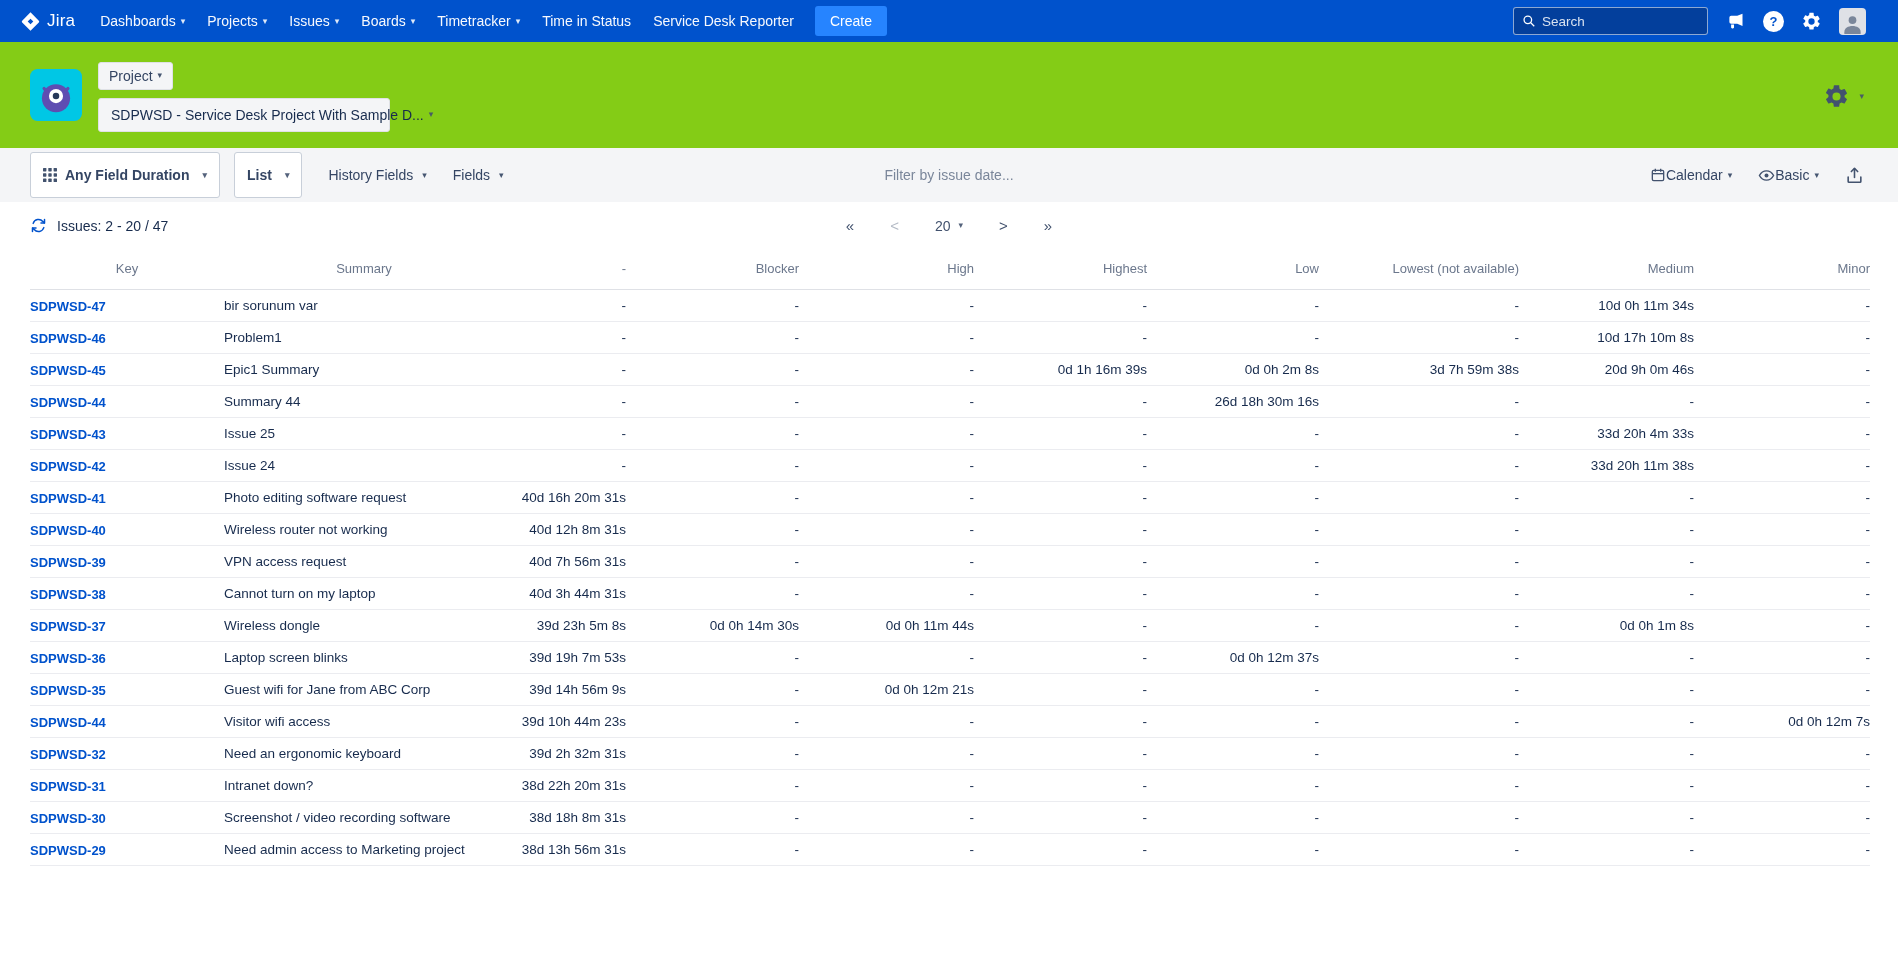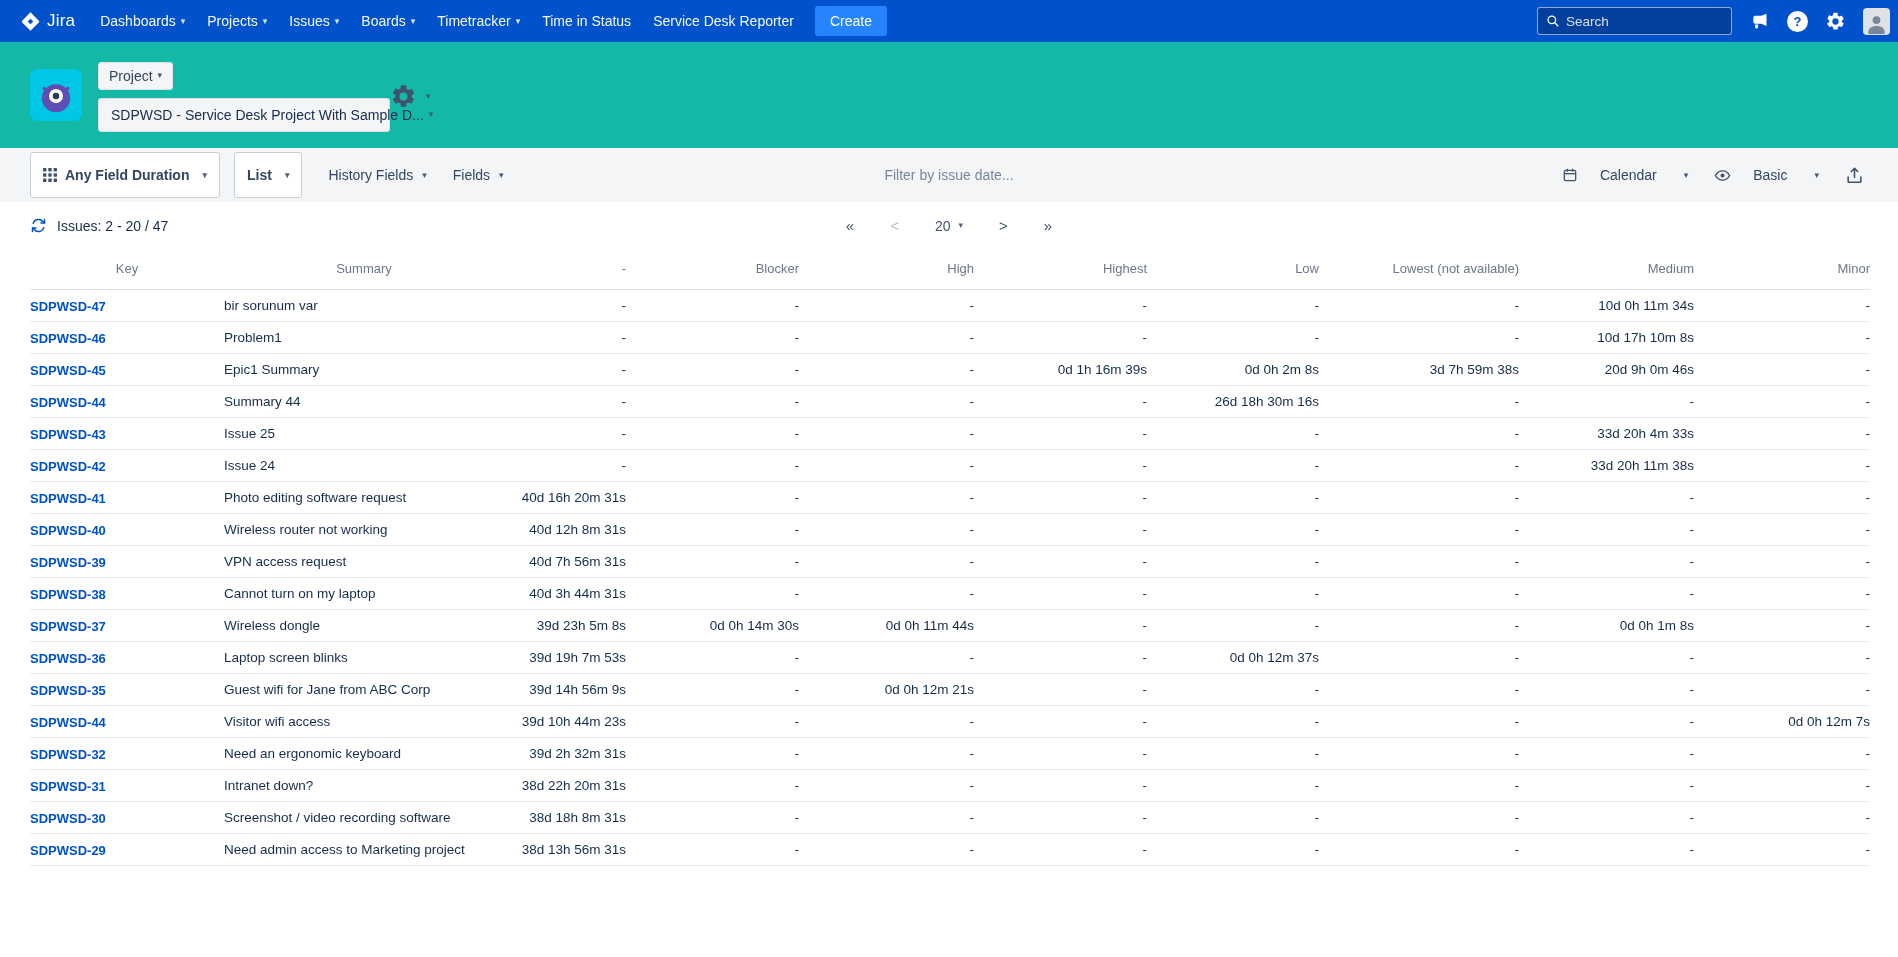--- a/index.html
+++ b/index.html
@@ -10,21 +10,21 @@
     color: #172B4D;
   }
   a { text-decoration: none; color: inherit; }
   .chev { font-size: 9px; line-height: 1; margin-left: 5px; opacity: .9; }
 
   
   .navbar {
     height: 42px;
     background: var(--navbar-bg, #0052CC);
     display: flex; align-items: center;
-    padding: 0 8px 0 20px;
+    padding: 0 32px 0 20px;
     color: #fff;
   }
   .nav-left { display: flex; align-items: center; flex: 1; min-width: 0; }
   .logo { display: flex; align-items: center; gap: 6px; margin-right: 14px; }
   .logo-text { font-size: 17px; font-weight: 500; letter-spacing: .2px; }
   .nav-menu { display: flex; align-items: flex-start; }
   .nav-item {
     display: flex; align-items: center;
     color: rgba(255,255,255,.97);
     font-size: 14px; padding: 0 11px; height: 42px;
@@ -55,23 +55,23 @@
     font-size: 13px; font-weight: 700;
     display: flex; align-items: center; justify-content: center;
   }
   .nav-avatar {
     width: 27px; height: 27px; border-radius: 4px; background: #DFE1E6;
     display: flex; align-items: flex-end; justify-content: center; overflow: hidden;
   }
 
   
   .project-header {
-    background: #14b8a6;
+    background: #84cc16;
     padding: 17px 34px 14px 30px;
-    display: flex; align-items: center; justify-content: flex-start;
+    display: flex; align-items: center; justify-content: space-between;
     height: 106px;
   }
   .ph-left { display: flex; align-items: center; gap: 16px; }
   .ph-controls { display: flex; flex-direction: column; gap: 8px; }
   .project-chip {
     align-self: flex-start;
     display: inline-flex; align-items: center;
     background: #F4F5F7; border: 1px solid #DFE1E6; border-radius: 3px;
     font-family: inherit; font-size: 14px; color: #344563;
     padding: 5px 10px; cursor: pointer;
@@ -105,21 +105,21 @@
     font-size: 14px; color: #344563; cursor: pointer; white-space: nowrap;
     background: transparent; border: none; font-family: inherit;
   }
   .tb-left { display: flex; align-items: center; gap: 14px; }
   .tb-left .tb-text-btn { margin-left: 12px; }
   .tb-center {
     position: absolute; left: 50%; transform: translateX(-50%);
     color: #7A869A; font-size: 14px; cursor: text;
   }
   .tb-right { margin-left: auto; display: flex; align-items: center; gap: 26px; }
-  .tb-right .tb-text-btn { gap: 22px; }
+  .tb-right .tb-text-btn { gap: 0; }
 
   
   .issues-bar {
     background: #fff;
     padding: 15px 30px 11px;
     display: flex; align-items: center;
     position: relative;
   }
   .issues-left { display: flex; align-items: center; gap: 10px; }
   .refresh-btn { display: flex; align-items: center; cursor: pointer; }

